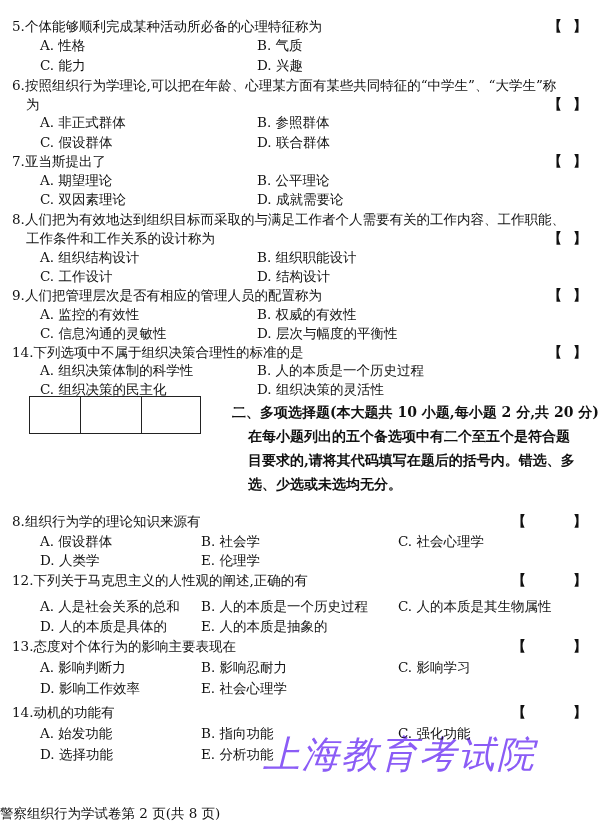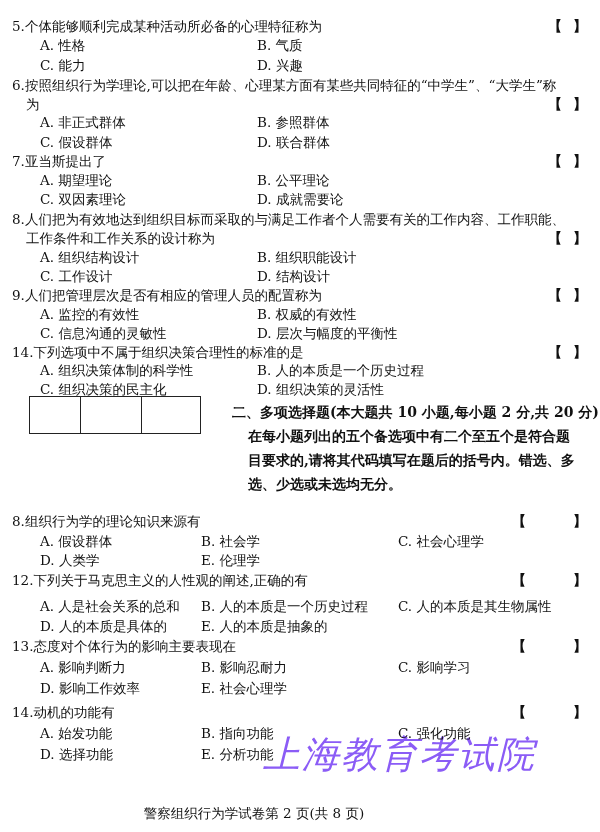--- a/index.html
+++ b/index.html
@@ -11,21 +11,21 @@
   .bracket { position:absolute; font-weight:bold; font-size:14px; line-height:18px; }
   .bl { left:548px; } .br { left:573px; }
   .bl2 { left:512px; } .br2 { left:573px; }
   table.score { position:absolute; left:29px; top:396px; border-collapse:collapse; }
   table.score td { border:1.5px solid #222; width:60px; height:36px; text-align:center; font-size:13.5px; padding:0; }
   table.score td:nth-child(1){ width:50px; }
   table.score td:nth-child(2){ width:60px; }
   table.score td:nth-child(3){ width:58px; }
   .sec { position:absolute; left:232px; font-weight:bold; line-height:22px; font-size:14px; white-space:nowrap; }
   .watermark { position:absolute; left:263px; top:730px; font-size:37px; color:#8b5cf6; letter-spacing:2px; white-space:nowrap;font-style:italic; }
-  .footer { position:absolute; left:0; width:508px; top:805px; text-align:center; font-size:13.5px; }
+  .footer { position:absolute; left:0; width:508px; top:805px; text-align:left; font-size:13.5px; }
 </style>
 </head>
 <body>
 
 <div class="line q" style="top:17px"><span>5.</span><span>个体能够顺利完成某种活动所必备的心理特征称为</span></div>
 <span class="bracket bl" style="top:17px">【</span>
 <span class="bracket br" style="top:17px">】</span>
 <div class="line opt" style="left:40px;top:36px">A. 性格</div>
 <div class="line opt" style="left:257px;top:36px">B. 气质</div>
 <div class="line opt" style="left:40px;top:56px">C. 能力</div>

